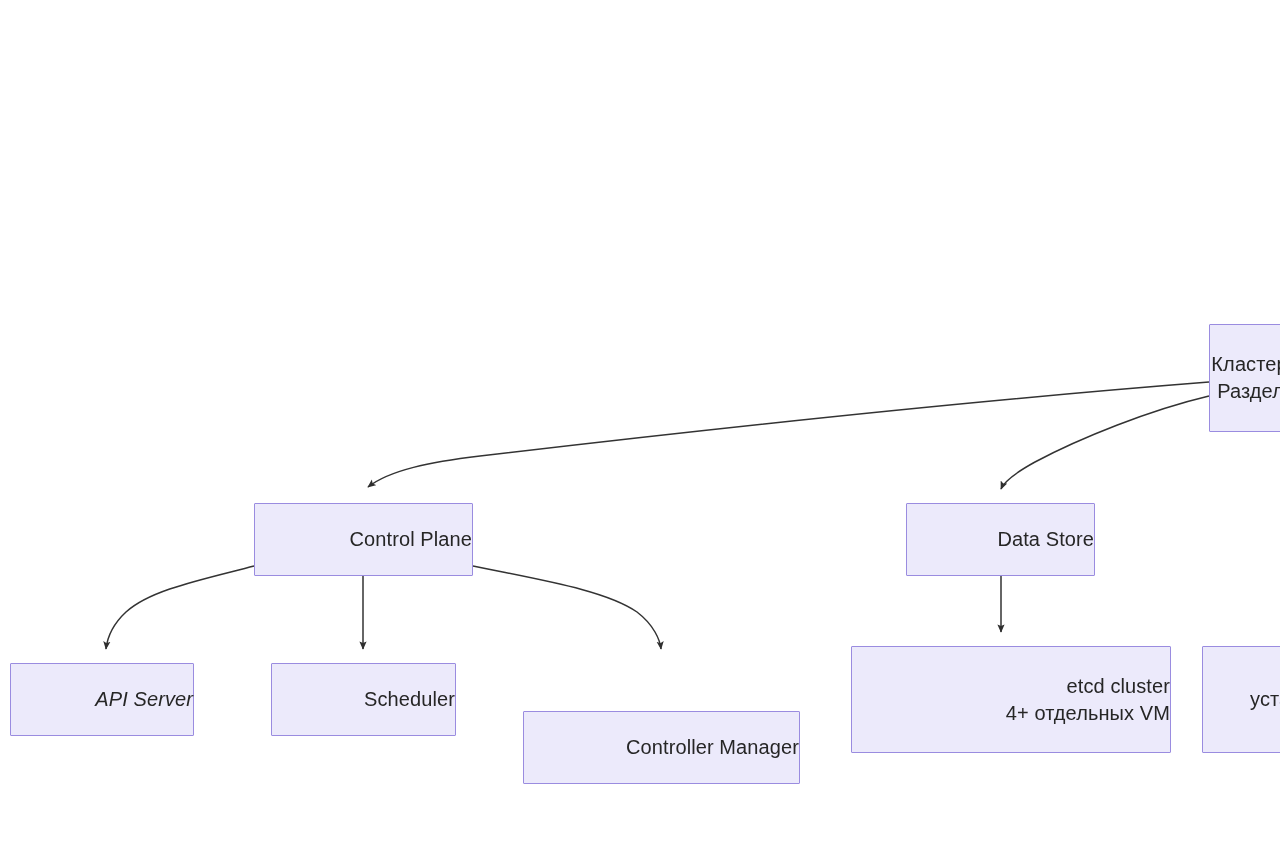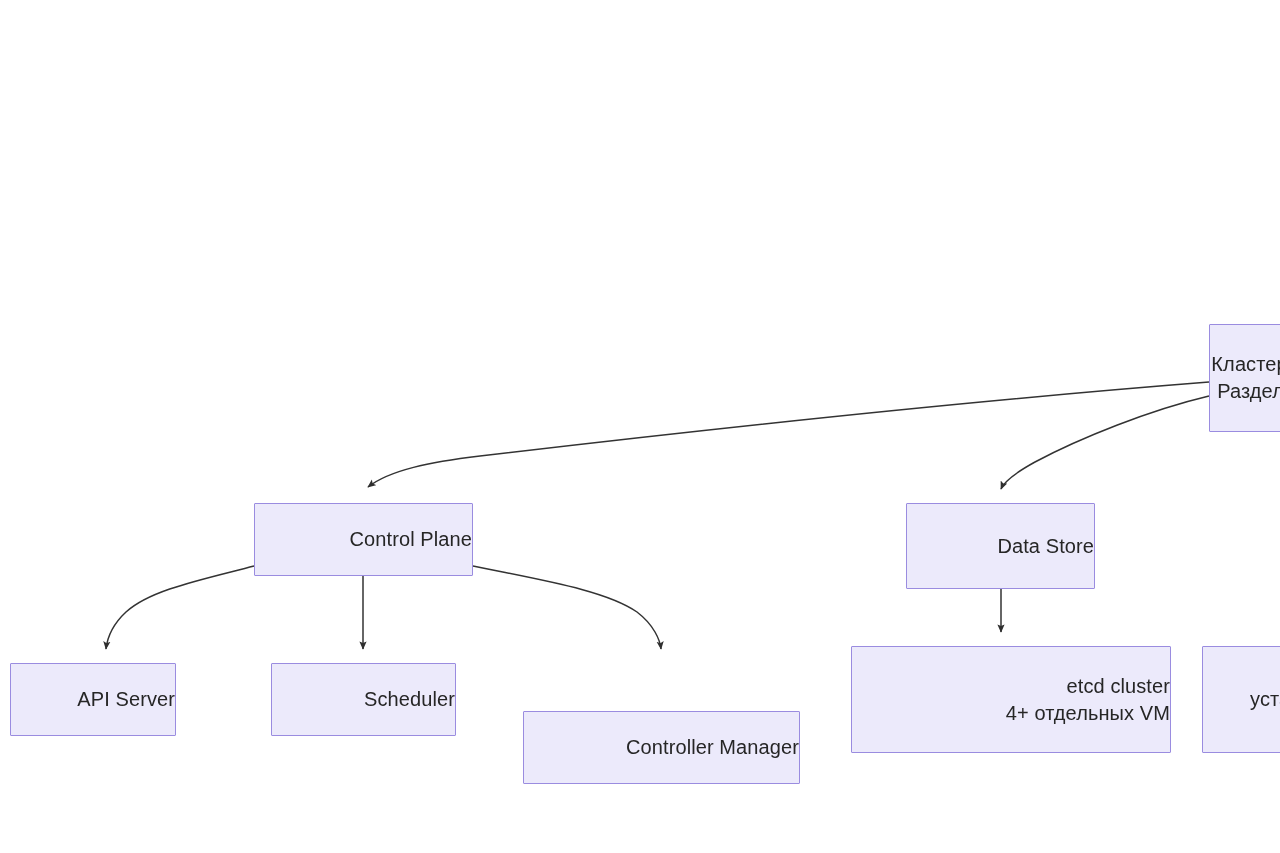--- a/index.html
+++ b/index.html
@@ -76,25 +76,25 @@
 
   <div class="node clipped-right" style="left:1209px; top:324px; width:190px; height:108px;">
     <span class="line">Кластер Kubernetes</span>
     <span class="line">Разделение ролей</span>
   </div>
 
   <div class="node" style="left:254px; top:503px; width:219px; height:73px;">
     <span class="line">Control Plane</span>
   </div>
 
-  <div class="node" style="left:906px; top:503px; width:189px; height:86px;">
+  <div class="node" style="left:906px; top:503px; width:189px; height:73px;">
     <span class="line">Data Store</span>
   </div>
 
-  <div class="node" style="left:10px; top:663px; width:166px; height:73px;">
+  <div class="node" style="left:10px; top:663px; width:184px; height:73px;font-style:italic;">
     <span class="line">API Server</span>
   </div>
 
   <div class="node" style="left:271px; top:663px; width:185px; height:73px;">
     <span class="line">Scheduler</span>
   </div>
 
   <div class="node" style="left:523px; top:663px; width:277px; height:73px;margin-top:48px;">
     <span class="line">Controller Manager</span>
   </div>

